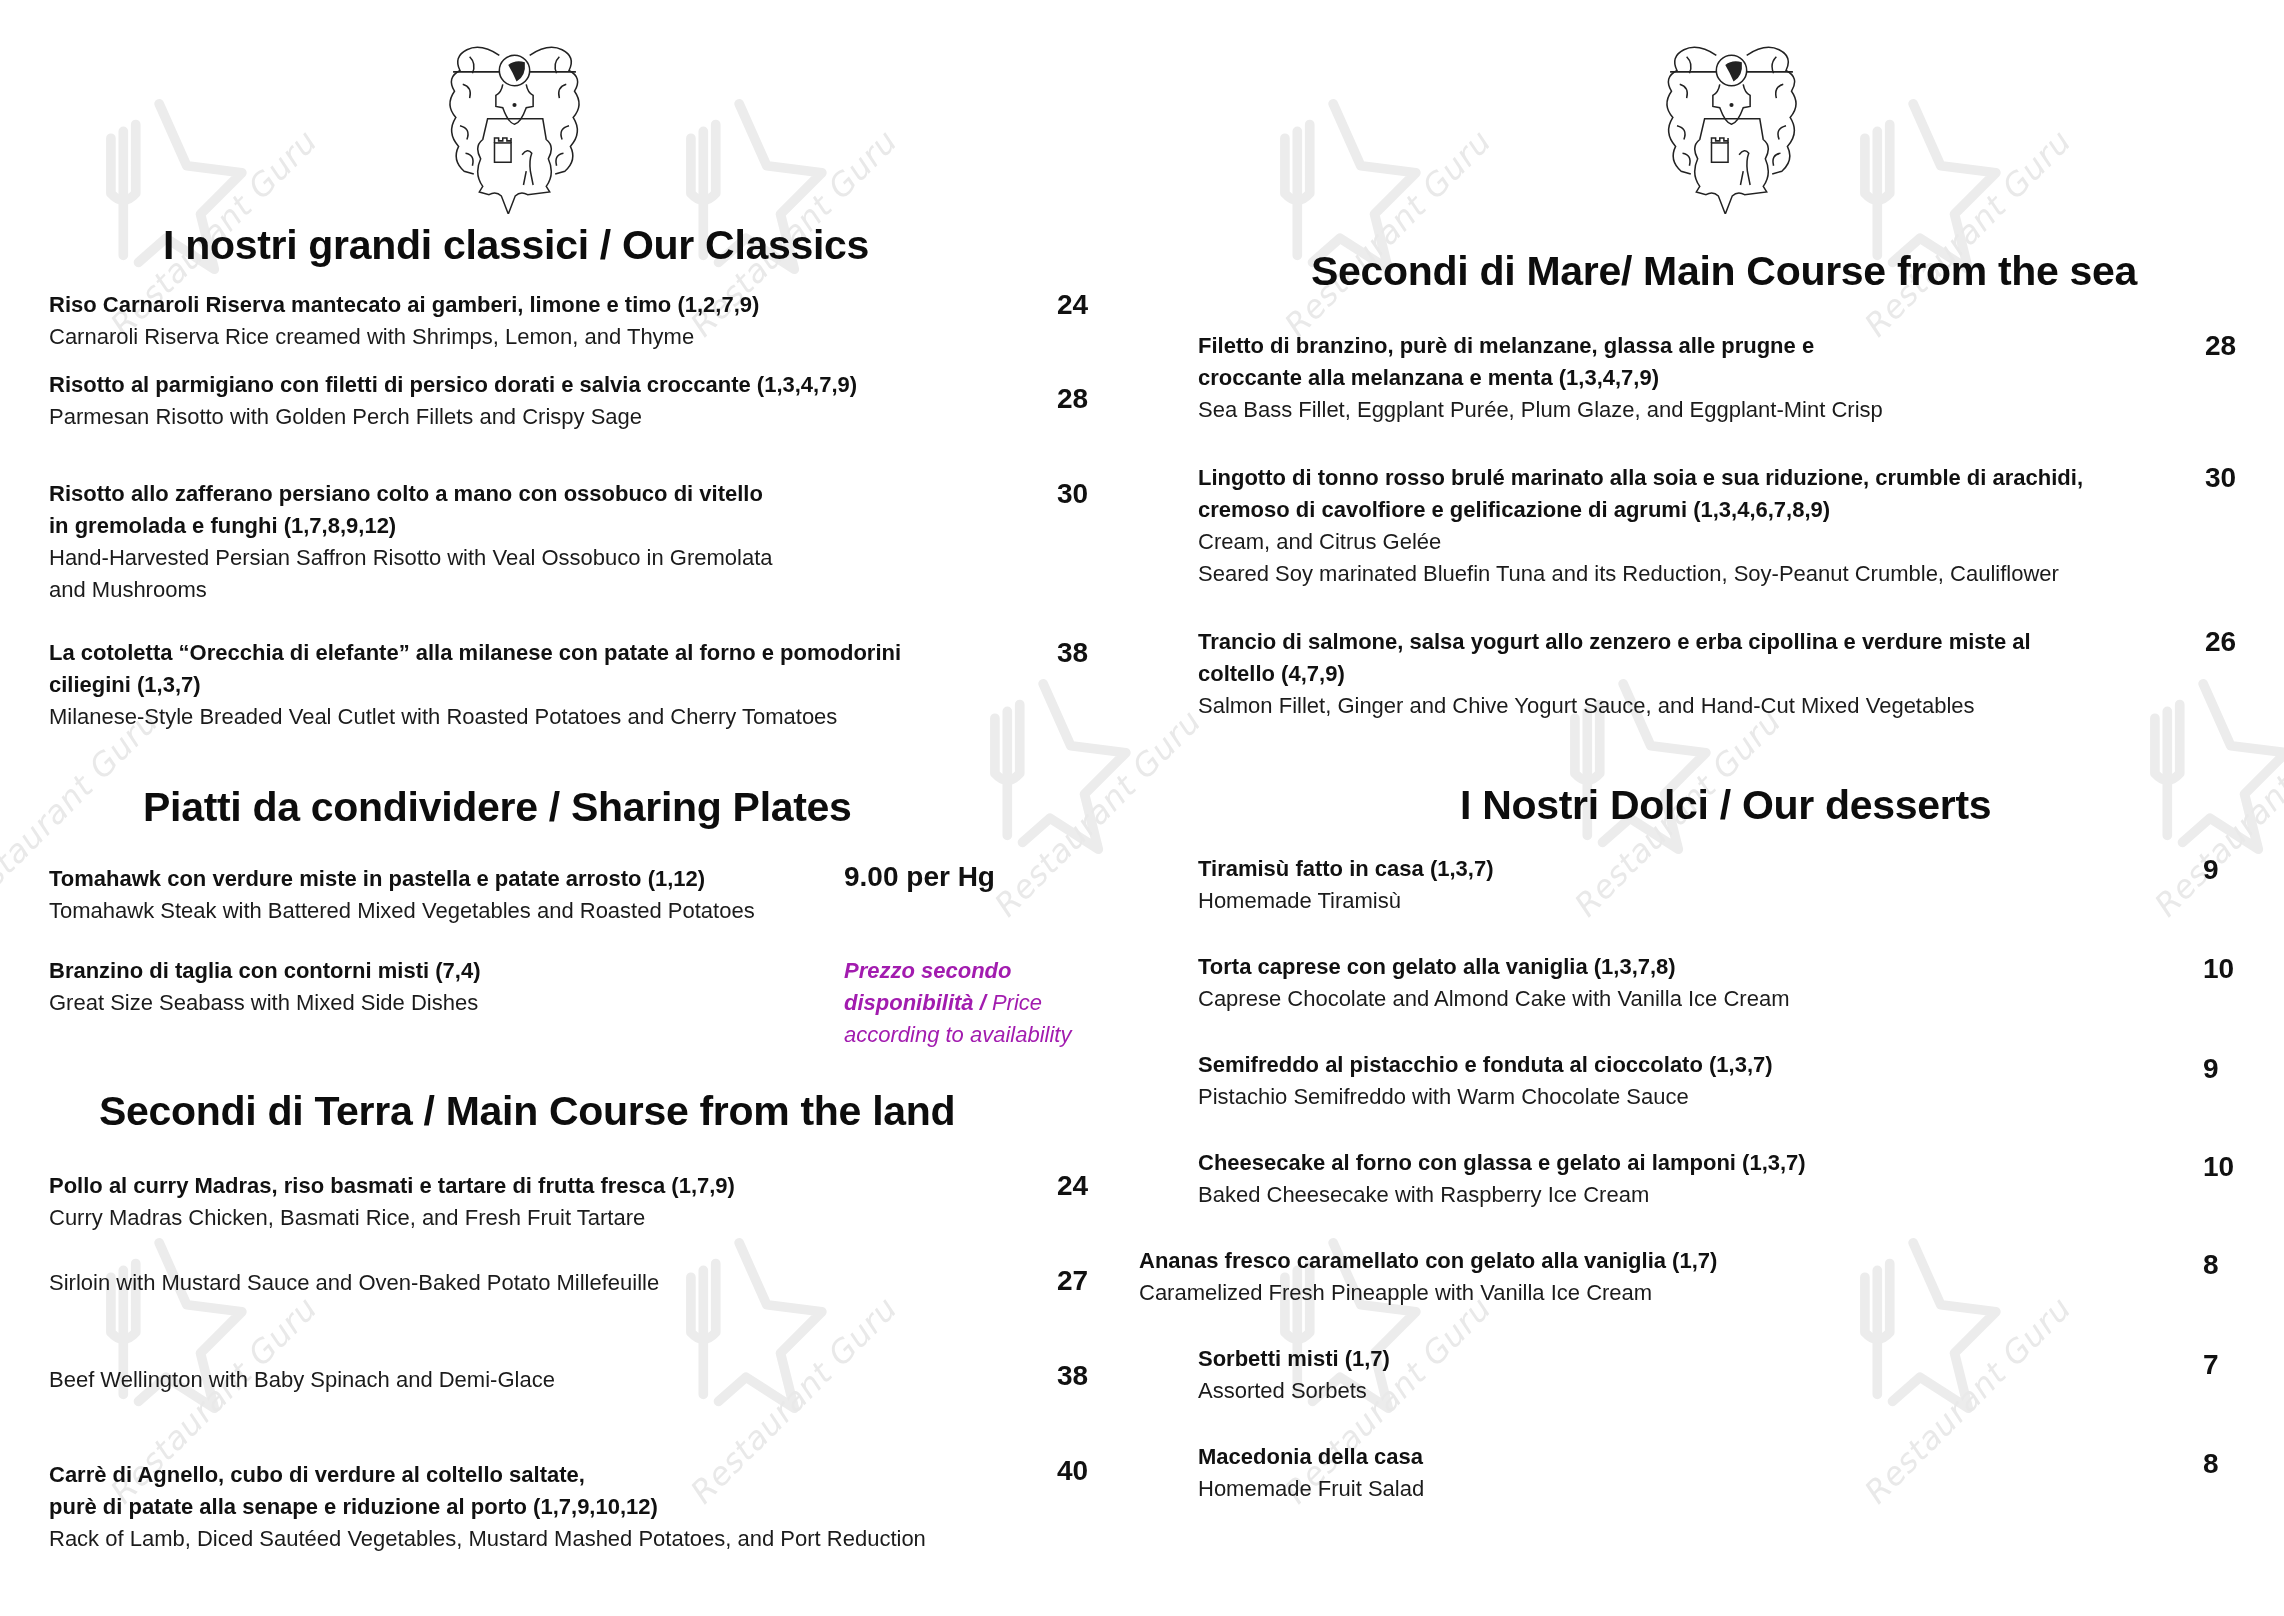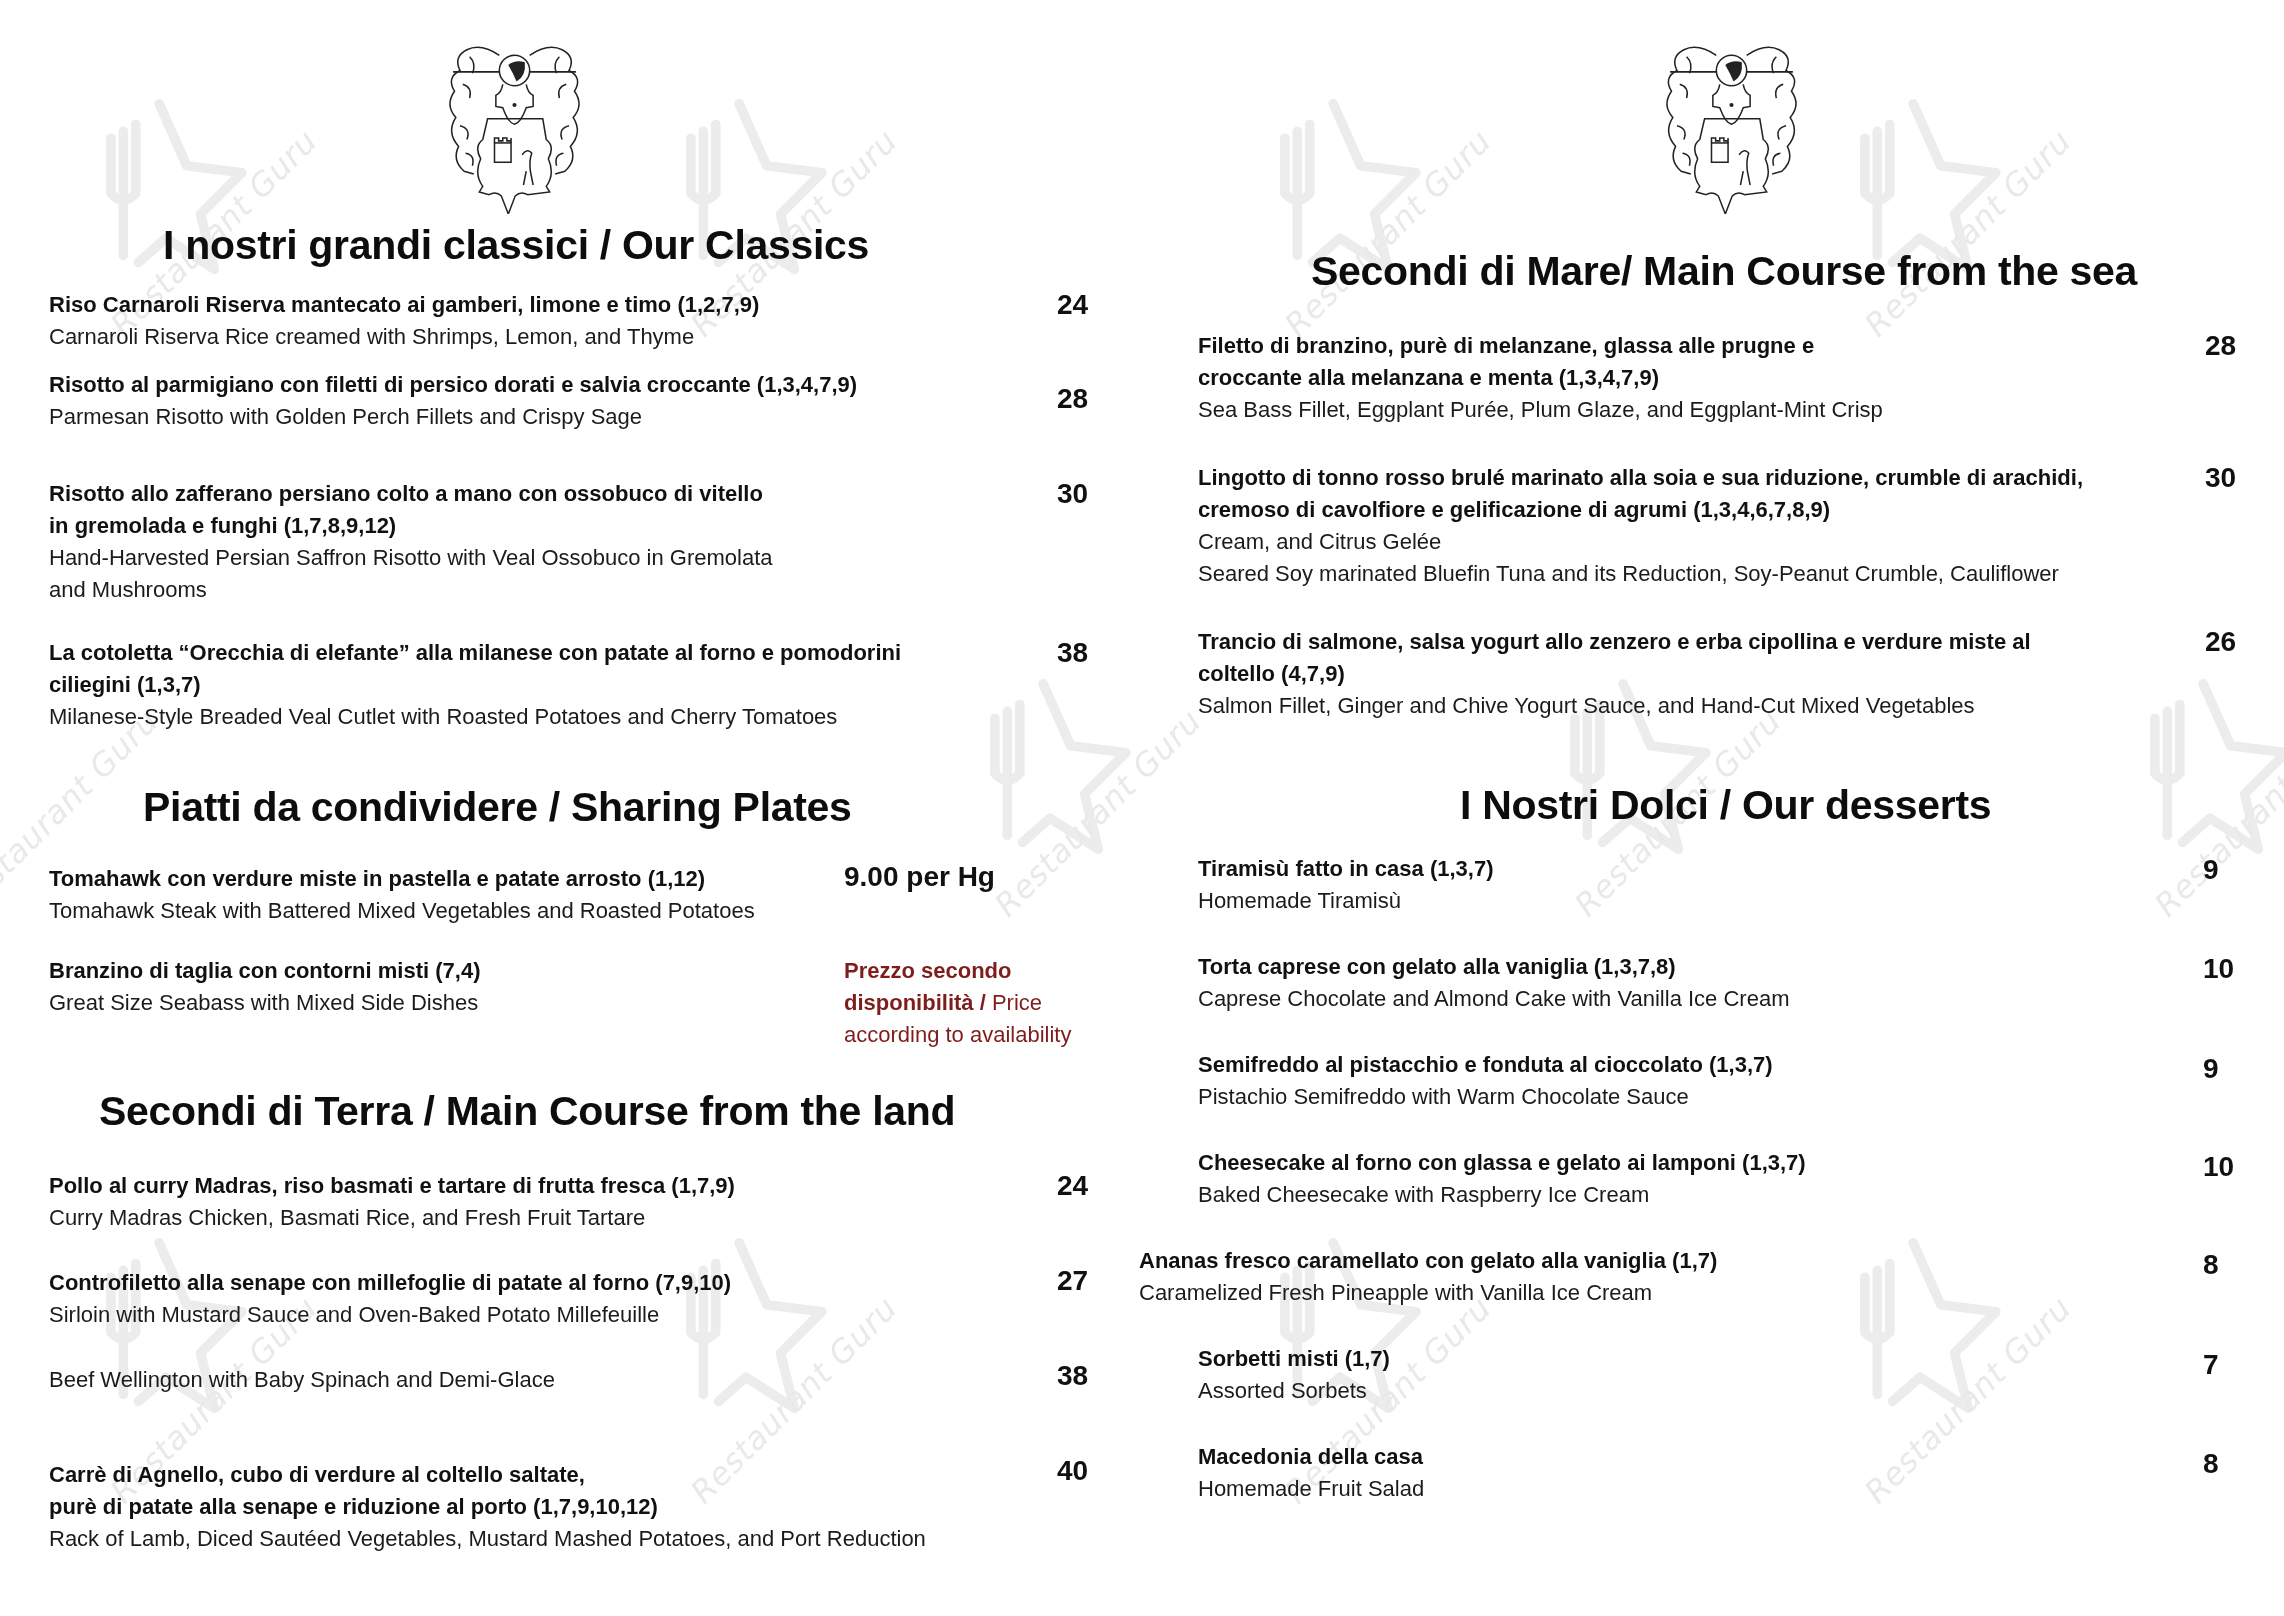--- a/index.html
+++ b/index.html
@@ -12,21 +12,21 @@
   .wm-star { position:absolute; width:173px; height:193px; }
   .crest { position:absolute; width:151px; height:178px; }
   .title {
     position:absolute; margin:0; font-weight:bold; font-size:41px; line-height:48px;
     white-space:nowrap; color:#0d0d0d; letter-spacing:-0.3px;
   }
   .item { position:absolute; }
   .item .it { font-weight:bold; font-size:22px; line-height:32px; white-space:nowrap; color:#111; }
   .item .en { font-weight:normal; font-size:22px; line-height:32px; white-space:nowrap; color:#1b1b1b; }
   .price { position:absolute; font-size:28px; line-height:32px; font-weight:bold; color:#111; white-space:nowrap; }
-  .price-note { position:absolute; font-size:22px; line-height:32px; color:#7f1d1d; white-space:nowrap; }
+  .price-note { position:absolute; font-size:22px; line-height:32px; color:#a21caf; white-space:nowrap;font-style:italic; }
   .price-note b { font-weight:bold; }
 </style>
 </head>
 <body>
 
 <svg class="wm wm-star" style="left:83px;top:90px" viewBox="0 0 250 280">
     <path d="M40 70 L40 150 M58 60 L58 150 M76 50 L76 150 M40 150 Q58 170 76 150 M58 160 L58 240 M110 20 L150 110 L230 120 L170 180 L190 260 L120 215 L80 250" fill="none" stroke="#ececec" stroke-width="14" stroke-linejoin="round" stroke-linecap="round"></path>
   </svg>
 <svg class="wm wm-star" style="left:663px;top:90px" viewBox="0 0 250 280">
     <path d="M40 70 L40 150 M58 60 L58 150 M76 50 L76 150 M40 150 Q58 170 76 150 M58 160 L58 240 M110 20 L150 110 L230 120 L170 180 L190 260 L120 215 L80 250" fill="none" stroke="#ececec" stroke-width="14" stroke-linejoin="round" stroke-linecap="round"></path>
@@ -158,21 +158,20 @@
 
   <h2 class="title" style="left:99px;top:1087px">Secondi di Terra / Main Course from the land</h2>
 
   <div class="item" style="left:49px;top:1170px">
     <div class="it">Pollo al curry Madras, riso basmati e tartare di frutta fresca (1,7,9)</div>
     <div class="en">Curry Madras Chicken, Basmati Rice, and Fresh Fruit Tartare</div>
   </div>
   <div class="price" style="left:1057px;top:1170px">24</div>
 
   <div class="item" style="left:49px;top:1267px">
-    <div class="it">Controfiletto alla senape con millefoglie di patate al forno (7,9,10)</div>
     <div class="en">Sirloin with Mustard Sauce and Oven-Baked Potato Millefeuille</div>
   </div>
   <div class="price" style="left:1057px;top:1265px">27</div>
 
   <div class="item" style="left:49px;top:1364px">
     <div class="en">Beef Wellington with Baby Spinach and Demi-Glace</div>
   </div>
   <div class="price" style="left:1057px;top:1360px">38</div>
 
   <div class="item" style="left:49px;top:1459px">

